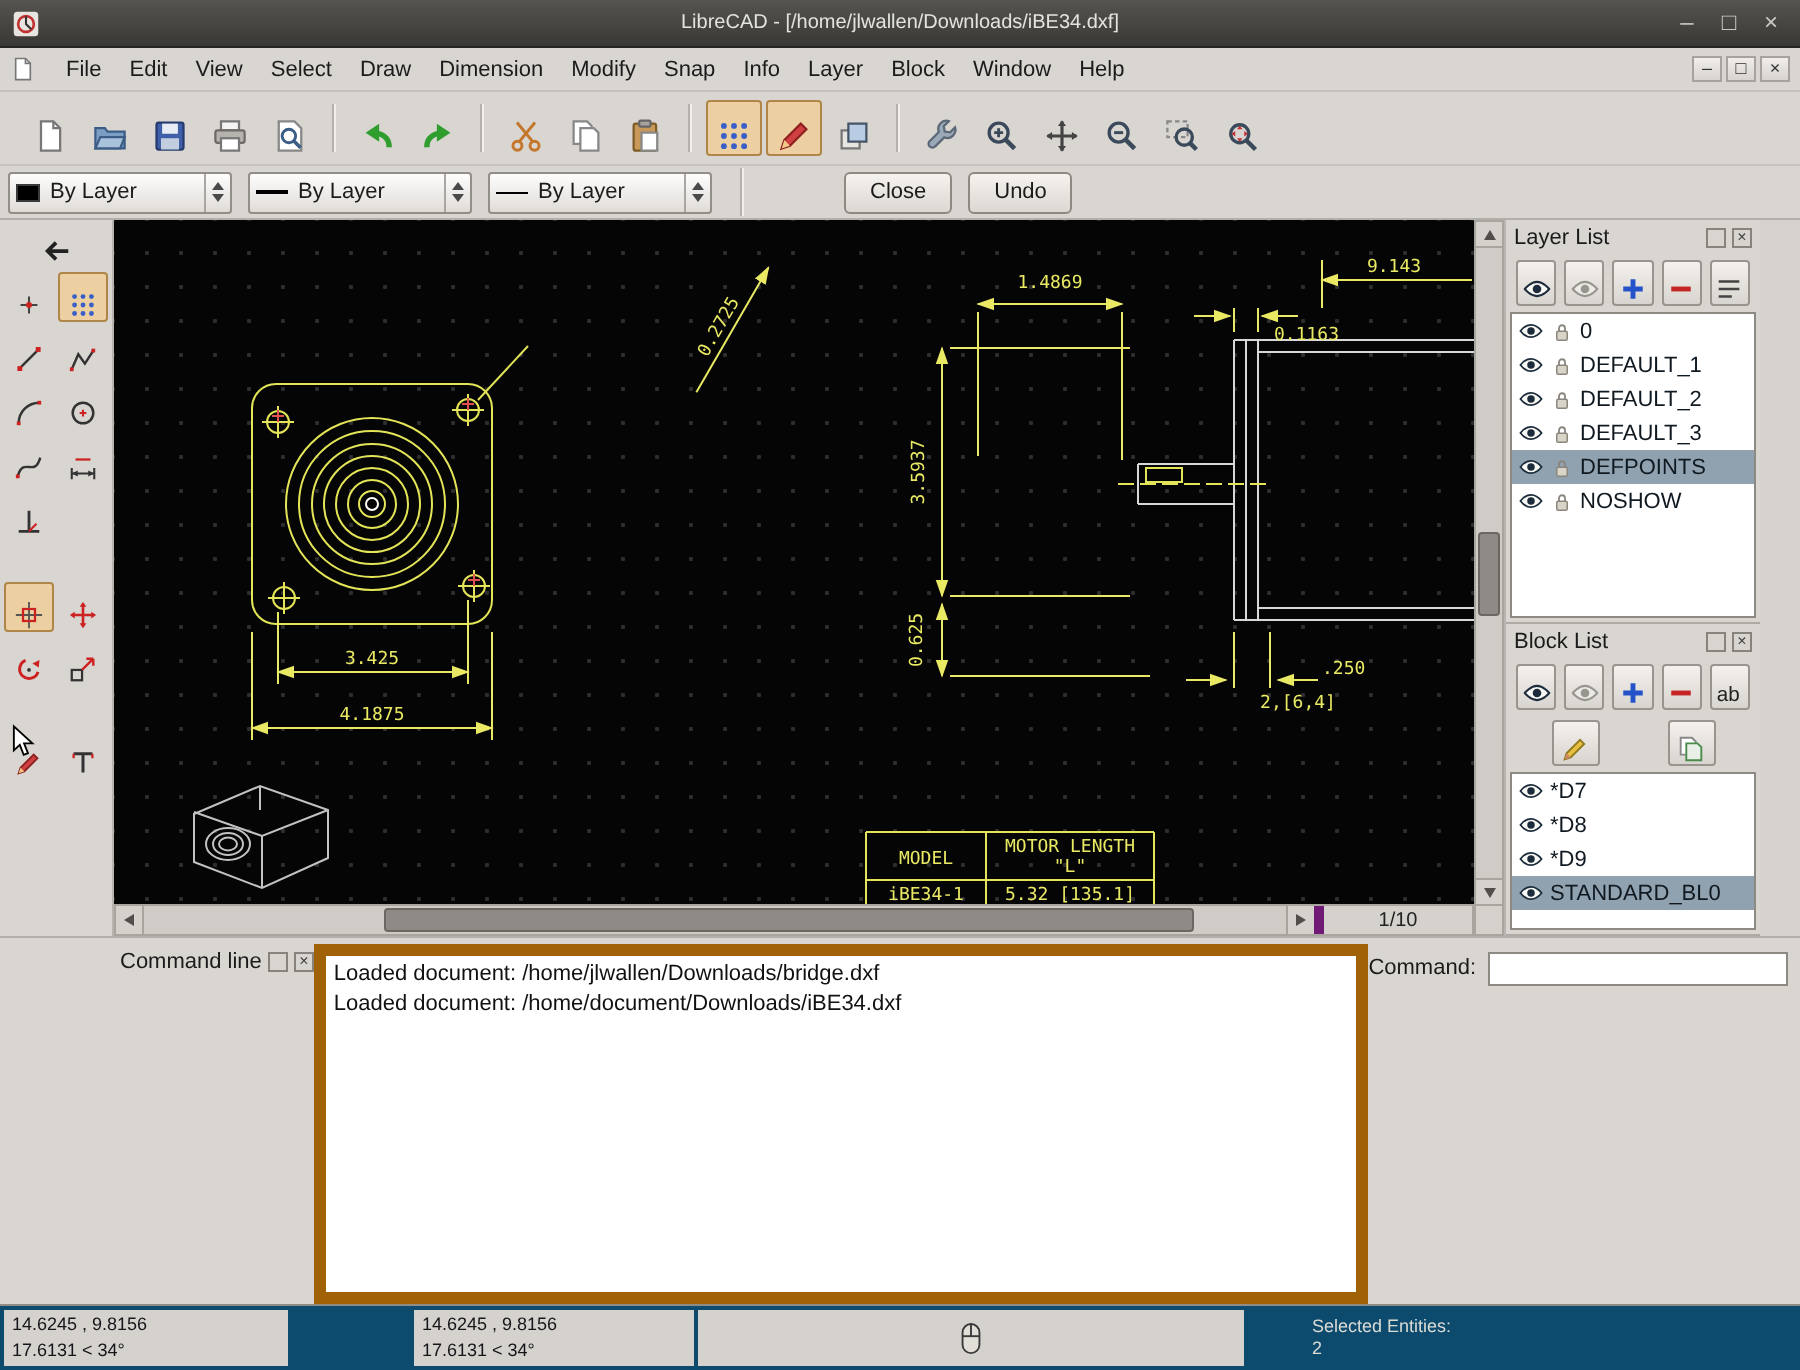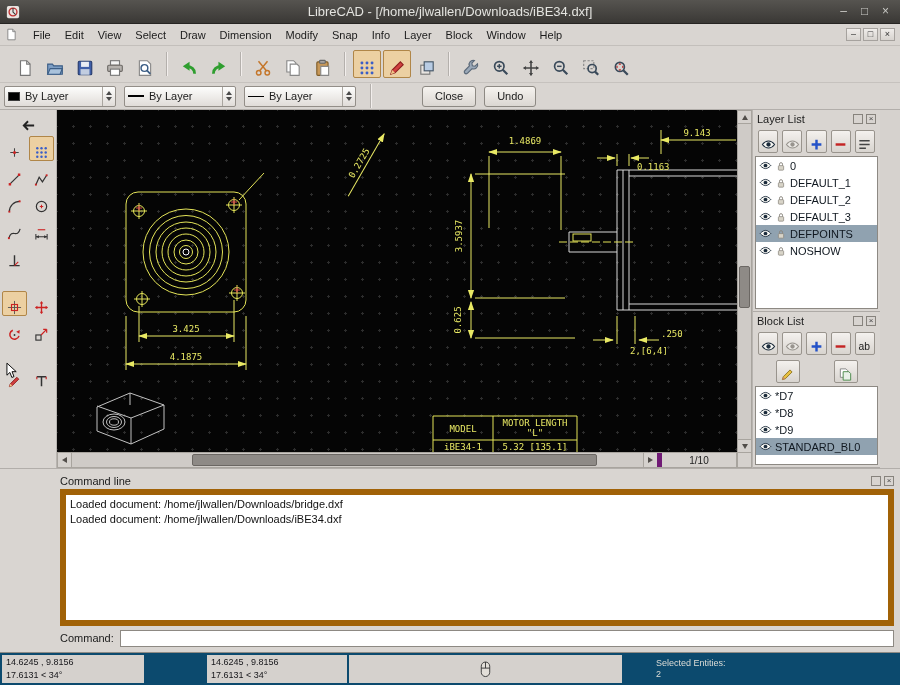--- a/index.html
+++ b/index.html
@@ -2,21 +2,21 @@
 <html><head>
 <meta charset="utf-8">
 <style>
   * { box-sizing: border-box; margin: 0; padding: 0; }
   html,body { width:900px; height:685px; }
   body { font-family:"Liberation Sans",sans-serif; background:#d6d2ce; position:relative; overflow:hidden; }
 
   
   .titlebar { height:24px; background:linear-gradient(#565450,#3a3835); display:flex; align-items:center; position:relative; border-bottom:1px solid #262422; }
   .app-icon { margin-left:6px; z-index:2; display:flex; }
-  .title-text { position:absolute; left:0; right:0; text-align:center; color:#e3e3df; font-size:13px; }
+  .title-text { position:absolute; left:0; right:0; text-align:center; color:#e3e3df; font-size:10px; }
   .win-controls { margin-left:auto; display:flex; z-index:2; margin-right:4px; }
   .winbtn { width:21px; height:18px; color:#c9c9c5; font-size:12px; text-align:center; line-height:17px; }
 
   
   .menubar { height:22px; background:#d9d5d1; display:flex; align-items:center; border-bottom:1px solid #c3bfbb; padding:0 5px; }
   .mdi-doc-icon { display:flex; margin-right:8px; }
   .menus { display:flex; }
   .menu-item { padding:3px 7px; font-size:11px; color:#1b1b1b; }
   .mdi-controls { margin-left:auto; display:flex; gap:2px; }
   .mdibtn { width:15px; height:13px; border:1px solid #a6a29e; background:linear-gradient(#f0edea,#d7d3cf); font-size:9px; line-height:11px; text-align:center; color:#333; }
@@ -78,21 +78,21 @@
   .ph-btns { display:flex; }
   .phbtn { width:10px; height:10px; border:1px solid #87837d; background:#d8d4d0; font-size:8px; line-height:8px; text-align:center; color:#444; margin-left:3px; }
   .panel-toolbar { height:28px; display:flex; align-items:center; gap:4px; padding:0 5px; }
   .panel-toolbar .tbtn { width:24px; height:23px; background:linear-gradient(#f4f1ee,#d8d4cf); border:1px solid #99948d; border-radius:2px; margin:0; }
   .panel-toolbar.centered { justify-content:center; gap:34px; }
   .list { flex:1; background:#fff; border:1px solid #8d8983; margin:1px 2px 2px 2px; overflow:hidden; }
   .lrow { height:17px; display:flex; align-items:center; gap:3px; padding:0 3px; font-size:11px; color:#101820; white-space:nowrap; }
   .lrow.selected { background:#90a2b0; }
 
   
-  .command-dock { height:184px; background:#d9d5d1; padding:3px 6px 0 60px; display:flex; flex-direction:column; border-top:1px solid #b2aeaa; }
+  .command-dock { height:184px; background:#d9d5d1; padding:3px 6px 0 60px; display:flex; flex-direction:row; border-top:1px solid #b2aeaa; }
   .dock-header { height:17px; display:flex; align-items:center; justify-content:space-between; font-size:11px; color:#1b1b1b; }
   .cmd-log { flex:1; background:#fff; border:6px solid #a16207; font-size:11px; padding:2px 4px; overflow:hidden; }
   .logline { line-height:15px; color:#111; }
   .cmd-row { height:26px; display:flex; align-items:center; gap:6px; padding:3px 0 5px; }
   .cmd-row label { font-size:11px; color:#1b1b1b; }
   .cmd-input { flex:1; height:17px; border:1px solid #8d8983; background:#fff; font-size:11px; padding:0 3px; }
 
   
   .statusbar { height:33px; background:#0c4a6e; position:relative; border-top:1px solid #8f8b85; }
   .sb-coords { position:absolute; top:2px; bottom:2px; width:142px; background:#d5d1cd; font-size:9px; line-height:13px; padding:1px 4px; color:#16161a; }
@@ -762,21 +762,21 @@
 <div class="command-dock">
   <div class="dock-header">
     <span>Command line</span>
     <span class="ph-btns">
       <span class="phbtn"></span>
       <span class="phbtn">×</span>
     </span>
   </div>
   <div class="cmd-log">
       <div class="logline">Loaded document: /home/jlwallen/Downloads/bridge.dxf</div>
-      <div class="logline">Loaded document: /home/jlwallen/Downloads/iBE34.dxf</div>
+      <div class="logline">Loaded document: /home/document/Downloads/iBE34.dxf</div>
     </div>
   <div class="cmd-row">
     <label>Command:</label>
     <input class="cmd-input" type="text" value="" style="">
   </div>
 </div>
 
 <div class="statusbar">
   <div class="sb-coords" style="left:2px">
     <div>14.6245 , 9.8156</div>

